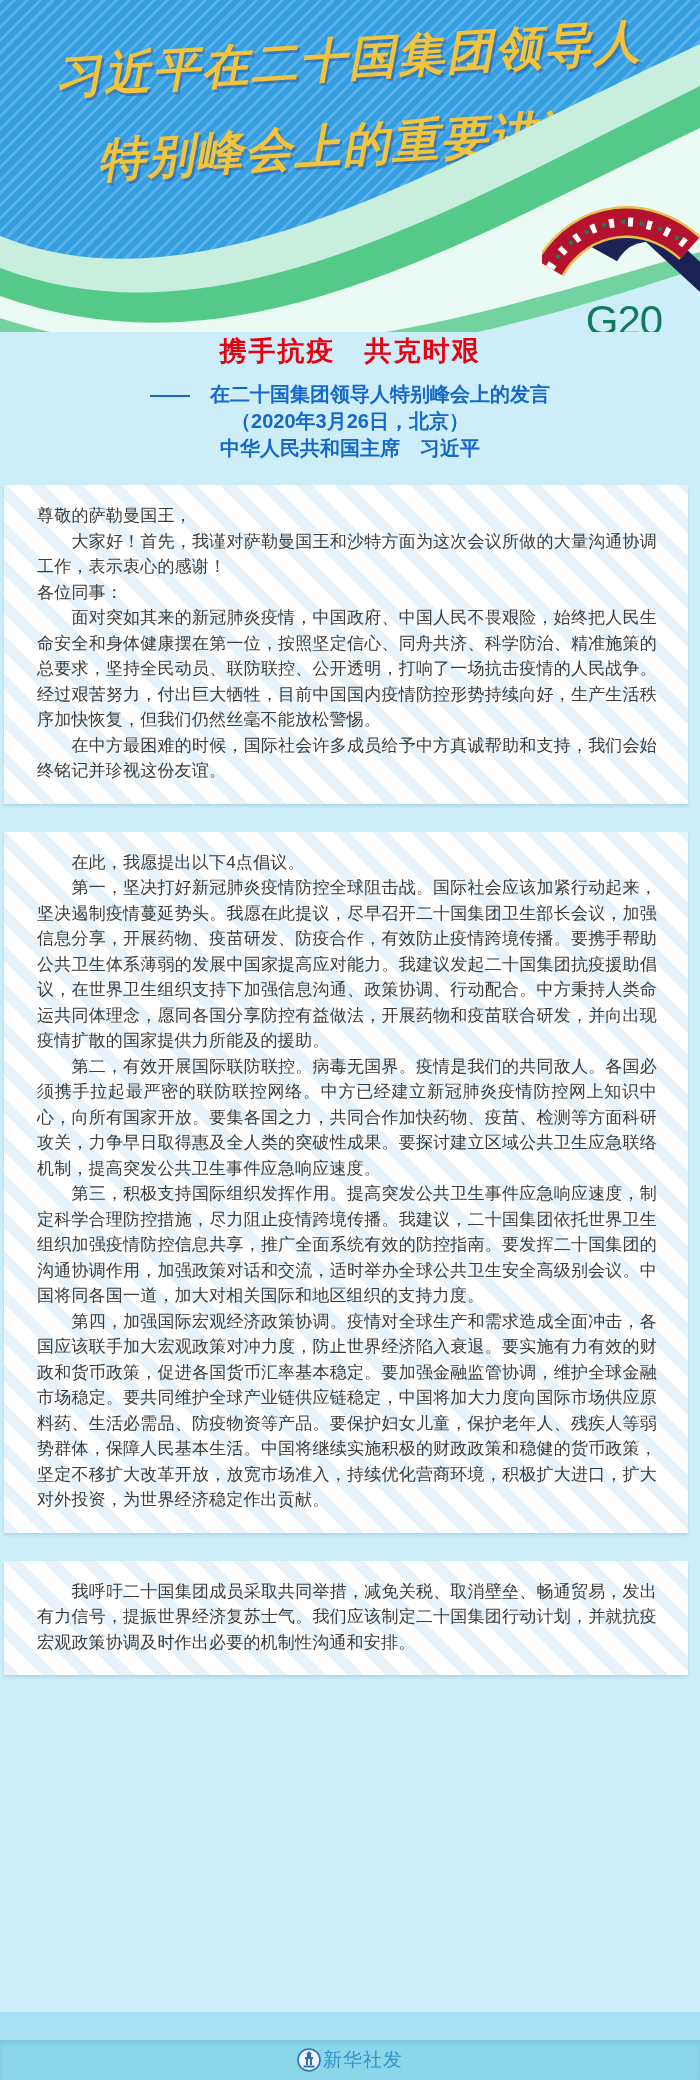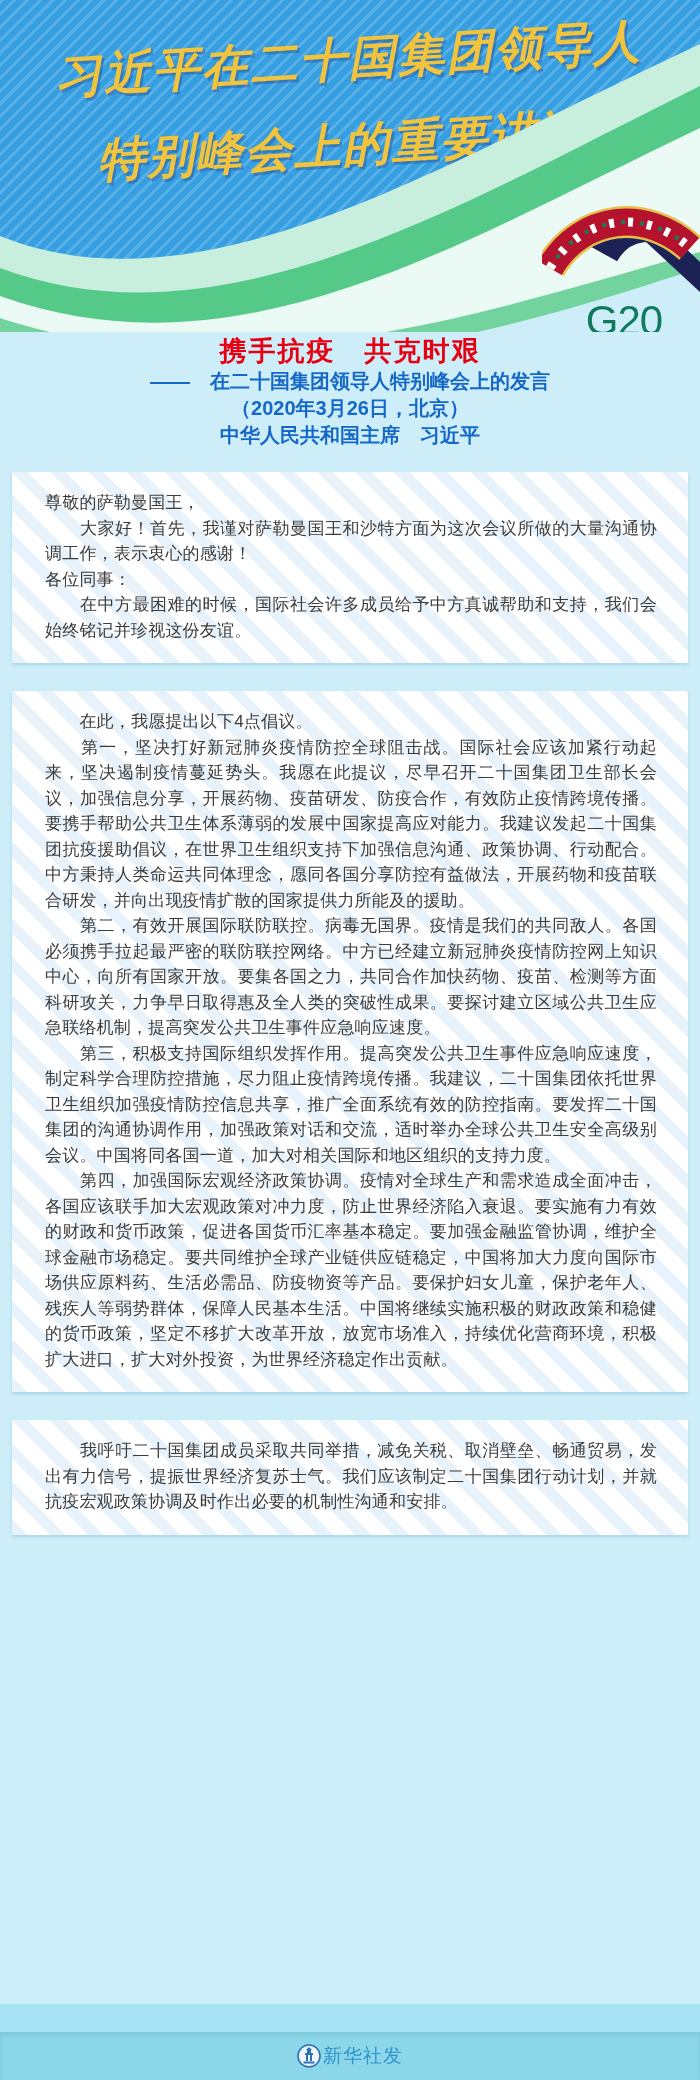--- a/index.html
+++ b/index.html
@@ -57,47 +57,47 @@
 
   
   .slogan{
     margin-top:3px;
     text-align:center;
     color:#e60012;font-weight:700;font-size:27px;line-height:33px;
     letter-spacing:2px;
     flex:0 0 auto;
   }
   .meta{
-    margin-top:0;text-align:center;
+    margin-top:13px;text-align:center;
     color:#1568c8;font-weight:700;font-size:20px;line-height:27px;
     flex:0 0 auto;
   }
 
   
   main{flex:0 0 auto;margin-top:23px;}
   .card{
-    margin:0 12px 28px 12px;
+    margin:0 12px 28px 4px;
     padding:18px 31px 20px 33px;
     background-color:#ffffff;
     background-image:repeating-linear-gradient(45deg,
       #e7f2fb 0 11px, #ffffff 11px 27px);
     box-shadow:0 2px 3px rgba(110,170,205,.35);
   }
   .para{
     margin:0;
     color:#3c3c3c;font-size:17px;line-height:25.5px;
     text-align:justify;
     letter-spacing:.2px;
   }
 
   
   footer{margin-top:auto;flex:0 0 auto;}
   .footer-band{height:28px;background:#a7e2f5;}
   .footer-bar{
-    height:48px;background:#8bd6e8;
+    height:40px;background:#8bd6e8;
     box-shadow:inset 0 3px 4px rgba(90,150,175,.25);
     display:flex;align-items:center;justify-content:center;gap:2px;
   }
   .credit{color:#2f93cc;font-size:19px;letter-spacing:1px;}
 </style>
 </head>
 <body>
 
 <div class="page">
 
@@ -136,20 +136,21 @@
     <div>（2020年3月26日，北京）</div>
     <div>中华人民共和国主席　习近平</div>
   </div>
 
   <main>
     <section class="card">
 
     <p class="para">尊敬的萨勒曼国王，</p>
         <p class="para">　　大家好！首先，我谨对萨勒曼国王和沙特方面为这次会议所做的大量沟通协调工作，表示衷心的感谢！</p>
         <p class="para">各位同事：</p>
+        <p class="para">　　面对突如其来的新冠肺炎疫情，中国政府、中国人民不畏艰险，始终把人民生命安全和身体健康摆在第一位，按照坚定信心、同舟共济、科学防治、精准施策的总要求，坚持全民动员、联防联控、公开透明，打响了一场抗击疫情的人民战争。经过艰苦努力，付出巨大牺牲，目前中国国内疫情防控形势持续向好，生产生活秩序加快恢复，但我们仍然丝毫不能放松警惕。</p>
         <p class="para">　　在中方最困难的时候，国际社会许多成员给予中方真诚帮助和支持，我们会始终铭记并珍视这份友谊。</p>
       </section>
 
     <section class="card">
 
     <p class="para">　　在此，我愿提出以下4点倡议。</p>
         <p class="para">　　第一，坚决打好新冠肺炎疫情防控全球阻击战。国际社会应该加紧行动起来，坚决遏制疫情蔓延势头。我愿在此提议，尽早召开二十国集团卫生部长会议，加强信息分享，开展药物、疫苗研发、防疫合作，有效防止疫情跨境传播。要携手帮助公共卫生体系薄弱的发展中国家提高应对能力。我建议发起二十国集团抗疫援助倡议，在世界卫生组织支持下加强信息沟通、政策协调、行动配合。中方秉持人类命运共同体理念，愿同各国分享防控有益做法，开展药物和疫苗联合研发，并向出现疫情扩散的国家提供力所能及的援助。</p>
         <p class="para">　　第二，有效开展国际联防联控。病毒无国界。疫情是我们的共同敌人。各国必须携手拉起最严密的联防联控网络。中方已经建立新冠肺炎疫情防控网上知识中心，向所有国家开放。要集各国之力，共同合作加快药物、疫苗、检测等方面科研攻关，力争早日取得惠及全人类的突破性成果。要探讨建立区域公共卫生应急联络机制，提高突发公共卫生事件应急响应速度。</p>
         <p class="para">　　第三，积极支持国际组织发挥作用。提高突发公共卫生事件应急响应速度，制定科学合理防控措施，尽力阻止疫情跨境传播。我建议，二十国集团依托世界卫生组织加强疫情防控信息共享，推广全面系统有效的防控指南。要发挥二十国集团的沟通协调作用，加强政策对话和交流，适时举办全球公共卫生安全高级别会议。中国将同各国一道，加大对相关国际和地区组织的支持力度。</p>
         <p class="para">　　第四，加强国际宏观经济政策协调。疫情对全球生产和需求造成全面冲击，各国应该联手加大宏观政策对冲力度，防止世界经济陷入衰退。要实施有力有效的财政和货币政策，促进各国货币汇率基本稳定。要加强金融监管协调，维护全球金融市场稳定。要共同维护全球产业链供应链稳定，中国将加大力度向国际市场供应原料药、生活必需品、防疫物资等产品。要保护妇女儿童，保护老年人、残疾人等弱势群体，保障人民基本生活。中国将继续实施积极的财政政策和稳健的货币政策，坚定不移扩大改革开放，放宽市场准入，持续优化营商环境，积极扩大进口，扩大对外投资，为世界经济稳定作出贡献。</p>

